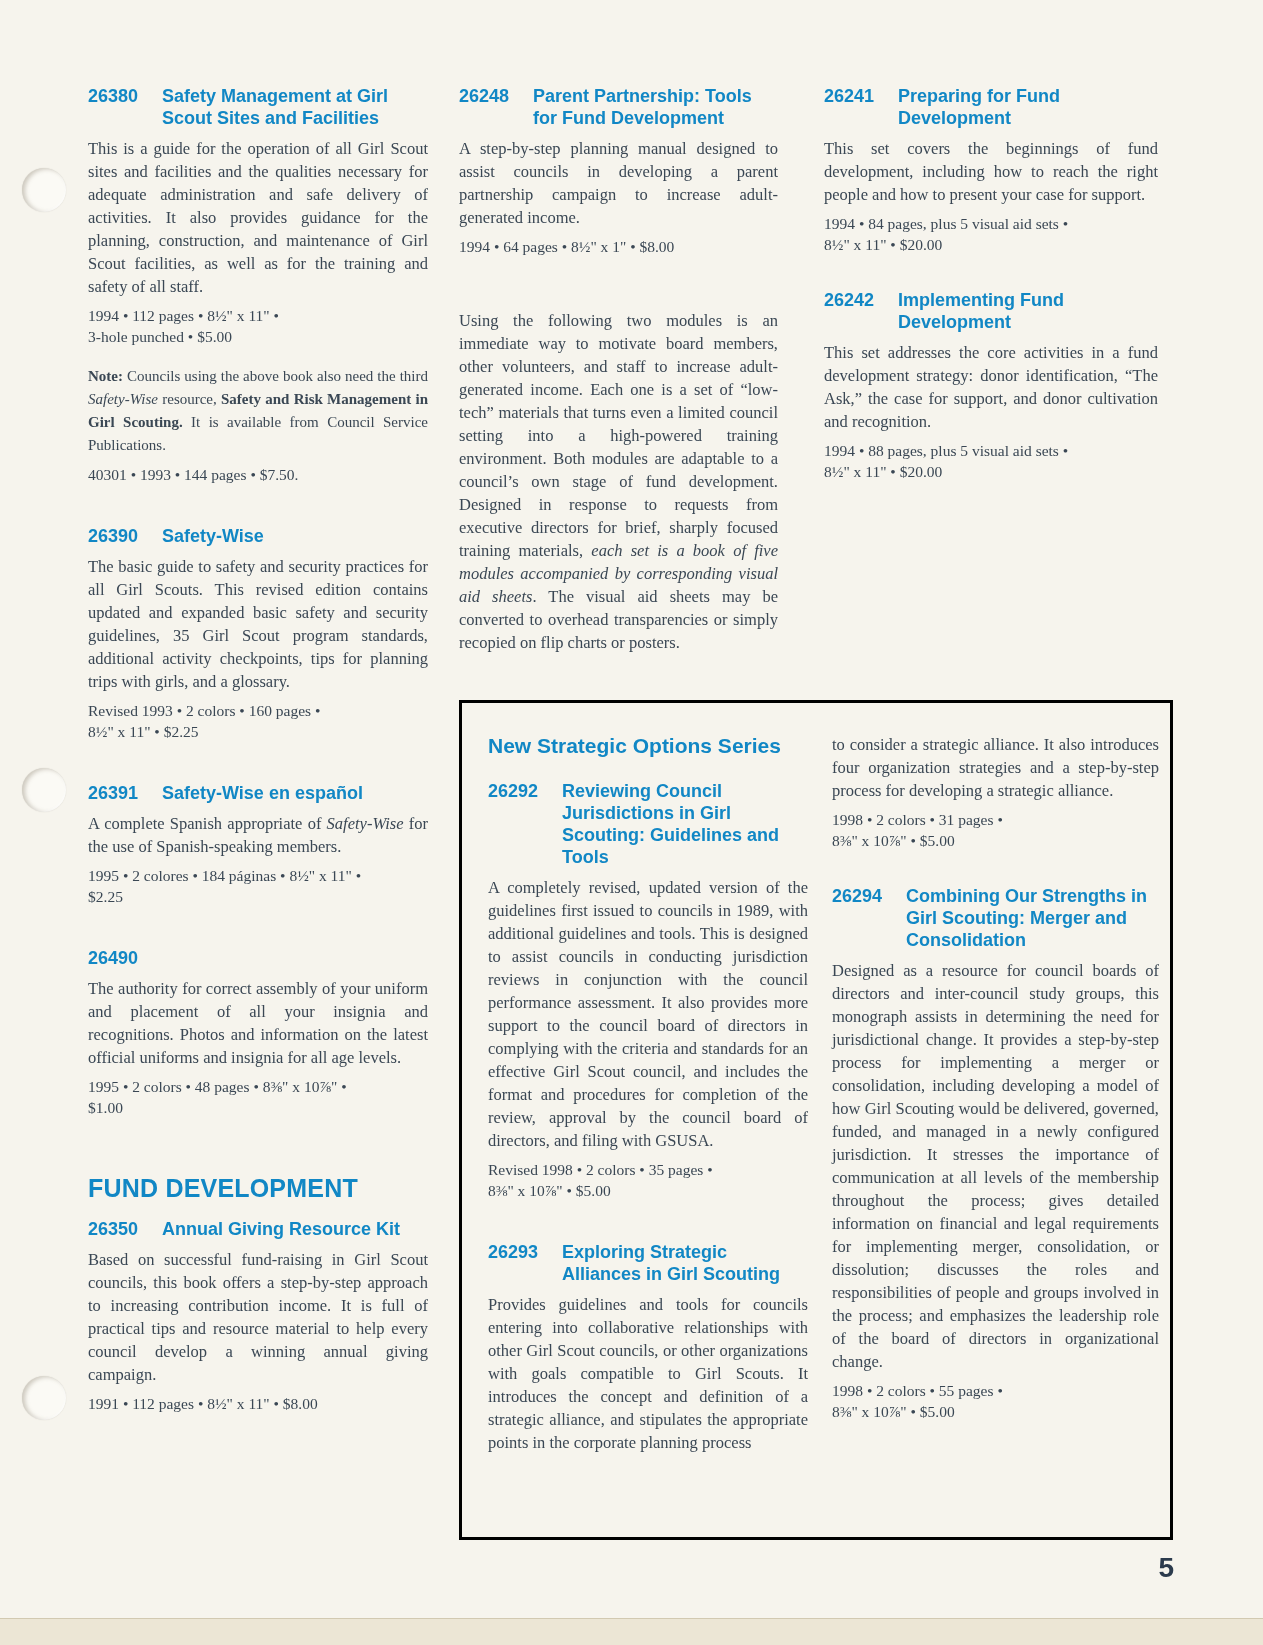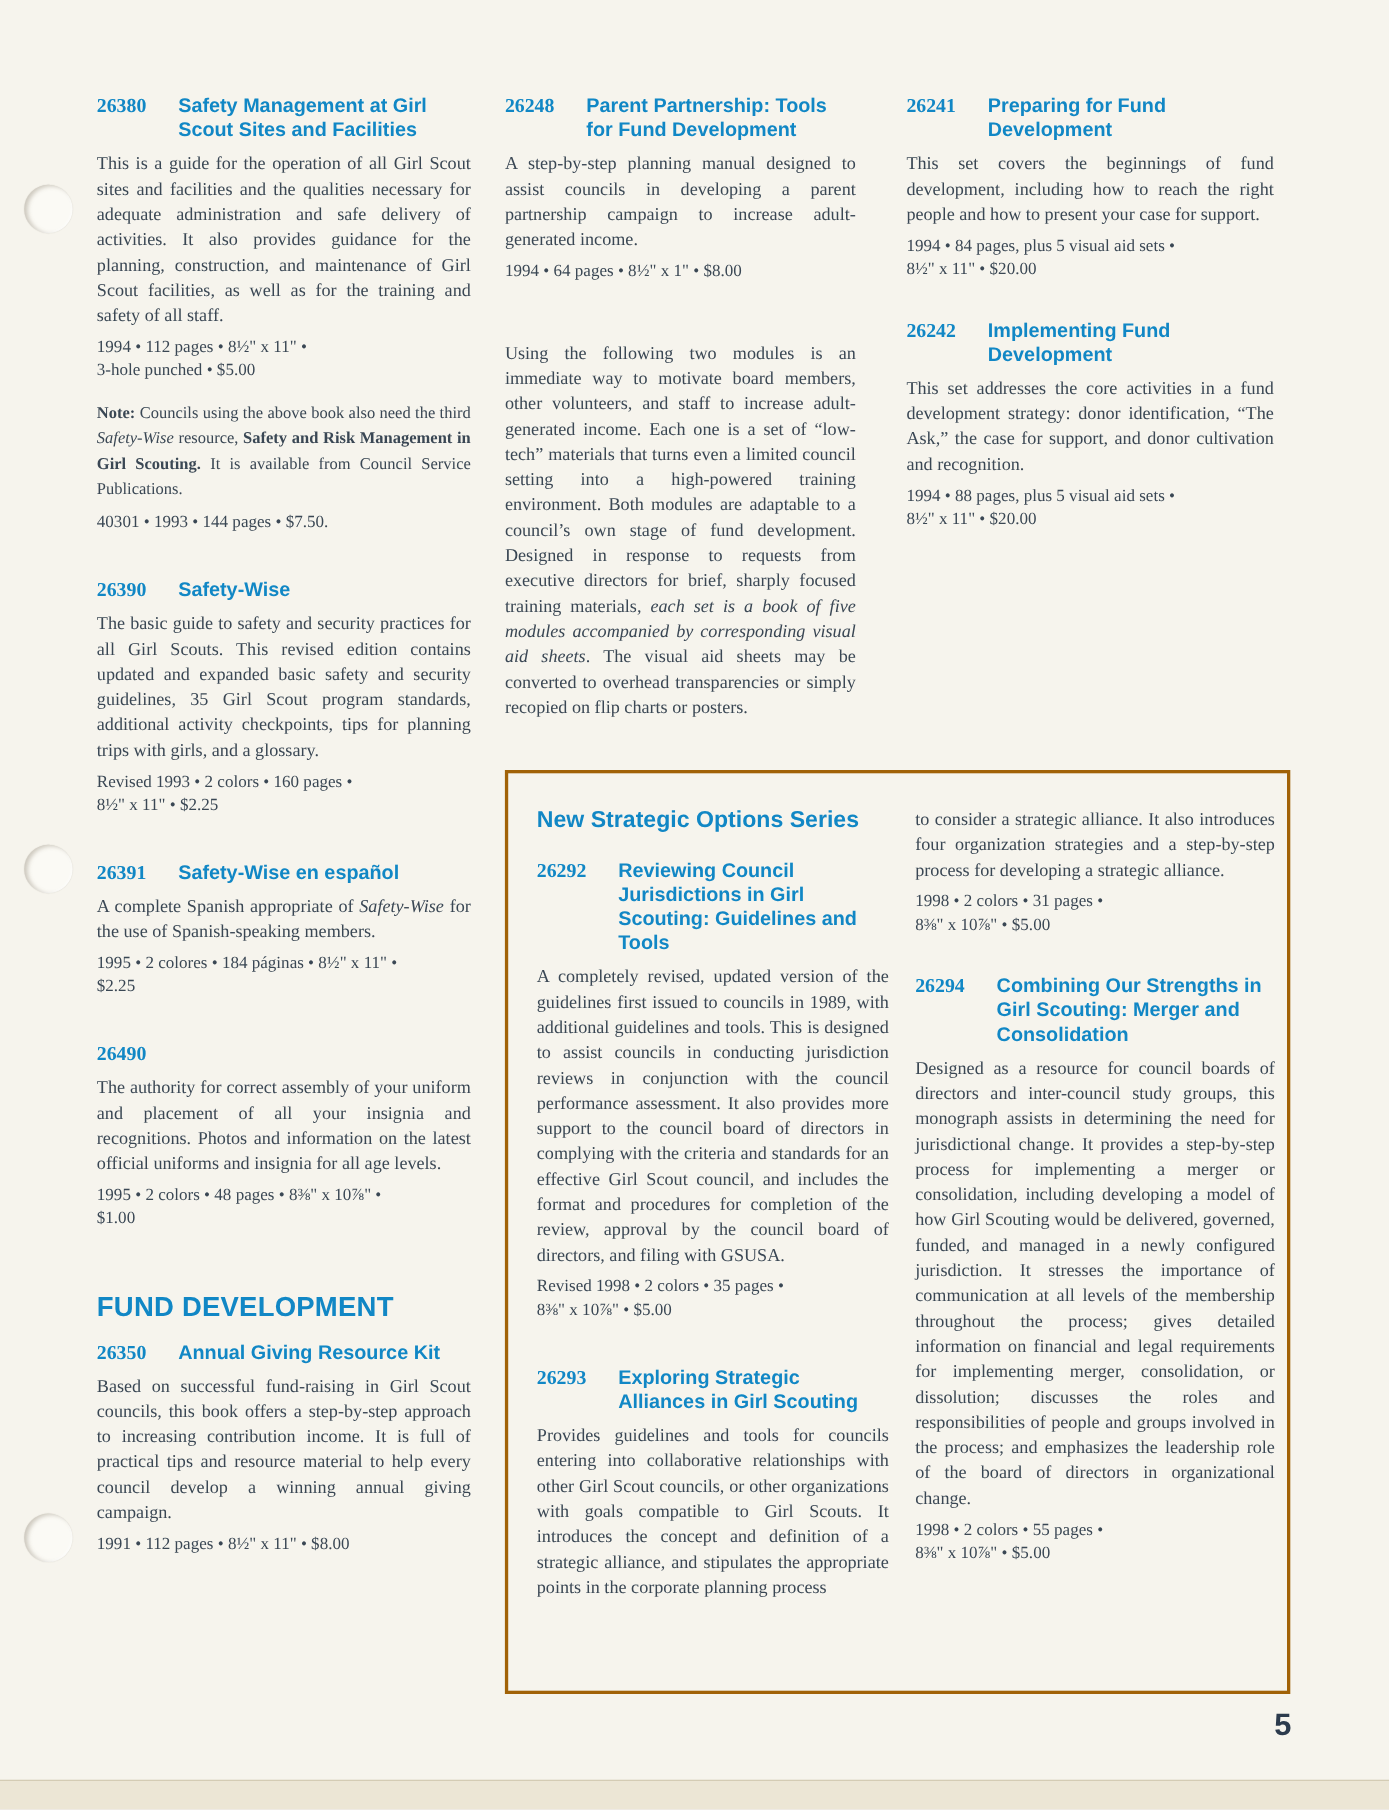--- a/index.html
+++ b/index.html
@@ -23,21 +23,21 @@
   .col3{left:824px;width:334px;}
 
   .ehead{
     display:flex;
     font-family:"Liberation Sans", sans-serif;
     font-weight:bold;
     color:#1187c5;
     font-size:18px;line-height:22px;
     margin:0 0 8px 0;
   }
-  .ehead .code{flex:none;width:74px;font-family:Liberation Serif, serif;}
+  .ehead .code{flex:none;width:74px;}
   .ehead .etitle{flex:1;}
   .entry{margin-top:34px;}
   .entry.first{margin-top:0;}
   .body{
     margin:0 0 7px 0;
     font-size:16.5px;line-height:23px;
     text-align:justify;
   }
   .meta{
     margin:0;
@@ -57,21 +57,21 @@
     font-weight:bold;color:#1187c5;
     font-size:25px;line-height:28px;
     margin:56px 0 16px 0;
     letter-spacing:.2px;
   }
   .fund-entry{margin-top:0;}
 
   .series-box{
     position:absolute;left:459px;top:700px;
     width:714px;height:840px;
-    border:3px solid #a16207;
+    border:3px solid #000000;
     box-sizing:border-box;
     background:transparent;
     padding:30px 14px 0 26px;
   }
   .box-title{
     font-family:"Liberation Sans", sans-serif;
     font-weight:bold;color:#1187c5;
     font-size:21px;line-height:25px;
     margin:0 0 22px 0;
   }

